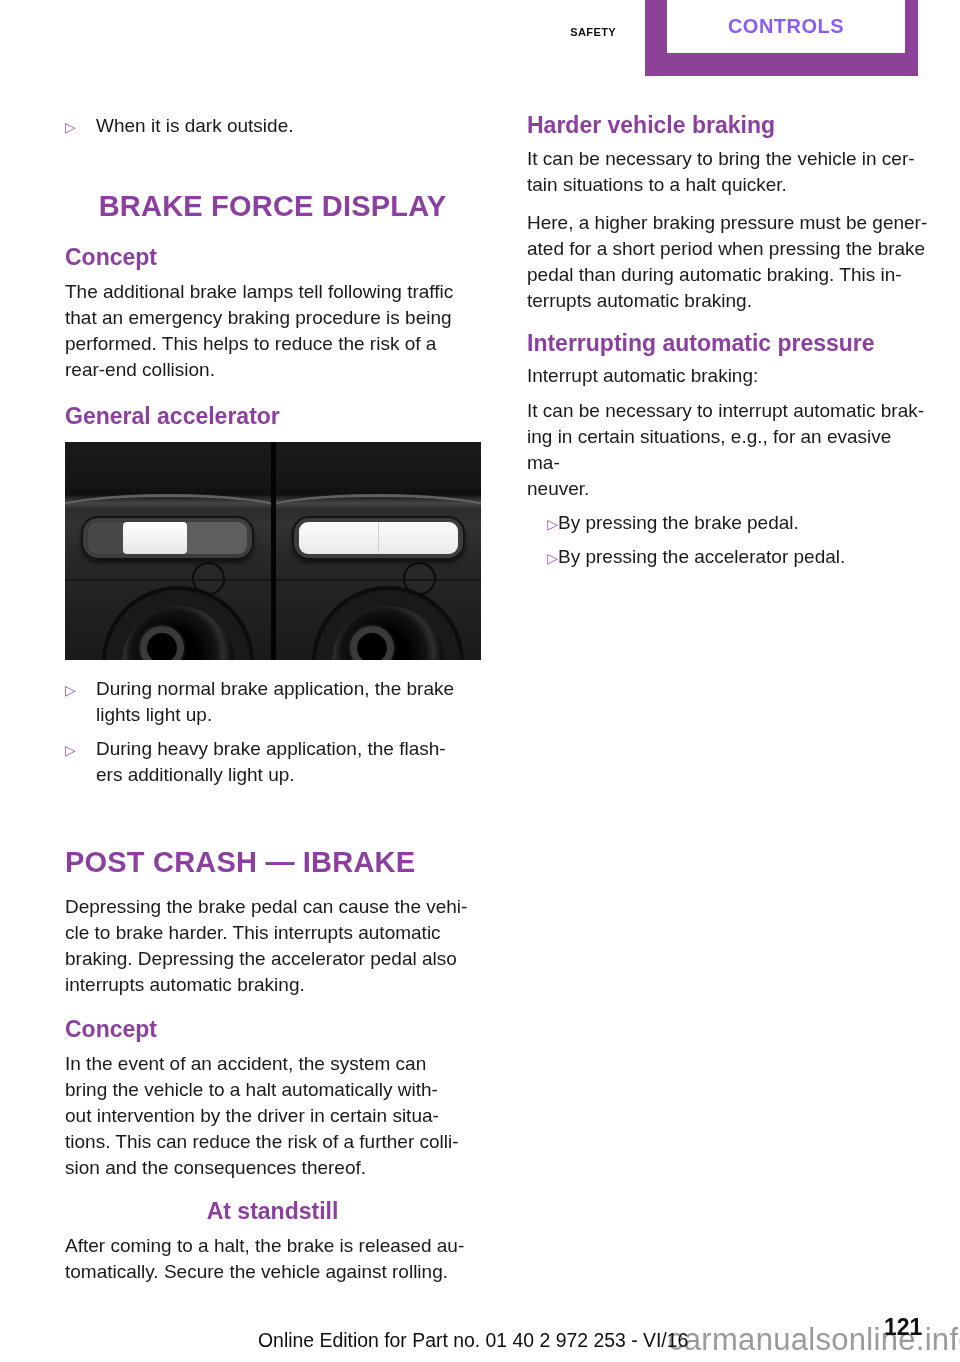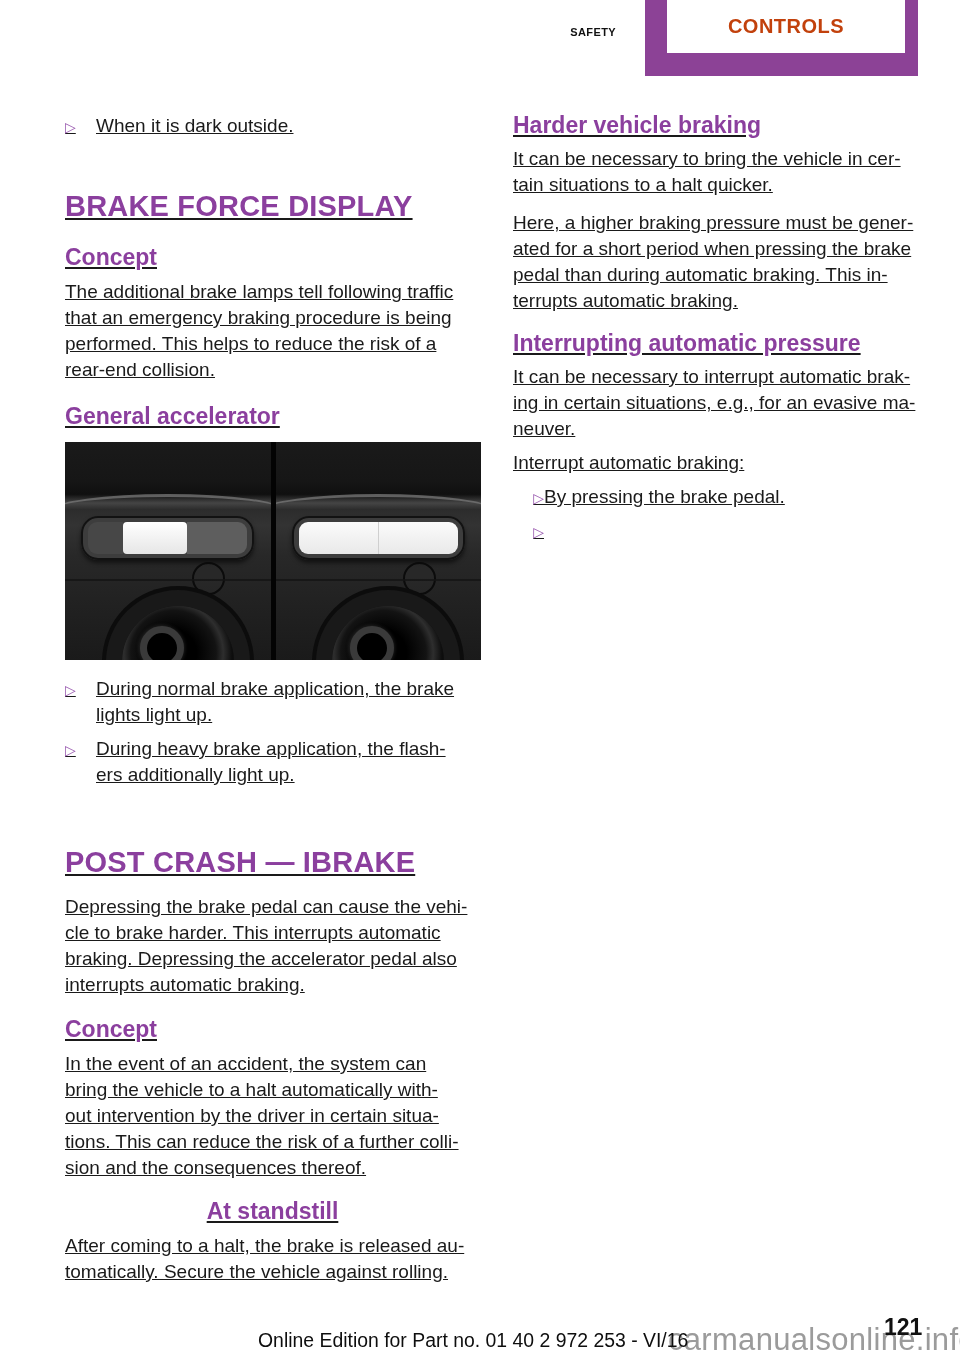--- a/index.html
+++ b/index.html
@@ -16,46 +16,46 @@
     position:absolute; top:26px; left:0; width:616px;
     text-align:right; font-weight:bold; font-size:11px; letter-spacing:.4px; color:#111;
   }
   .controls-tab {
     position:absolute; top:0; left:645px; width:273px; height:76px;
     background:#8c4296;
   }
   .controls-tab .tab-inner {
     position:absolute; top:0; left:22px; width:238px; height:53px; background:#fff;
     display:flex; align-items:center; justify-content:center;
-    font-weight:bold; font-size:20px; letter-spacing:.5px; color:#c2410c;
-  }
-
-  
-  .columns { position:absolute; top:113px; left:65px; width:863px; display:flex; gap:33px;text-decoration:underline; }
+    font-weight:bold; font-size:20px; letter-spacing:.5px; color:#8b5cf6;
+  }
+
+  
+  .columns { position:absolute; top:113px; left:65px; width:863px; display:flex; gap:47px; }
   .col { width:415px; }
 
   p.body, .bullet-text {
     font-size:19px; line-height:26px; white-space:pre-line; color:#1a1a1a;
   }
   h1.doc-h1 {
     font-size:29px; line-height:34px; font-weight:bold; color:#8b3f9e; letter-spacing:.2px;
   }
   h2.doc-h2 {
     font-size:23px; line-height:24px; font-weight:bold; color:#8b3f9e;
   }
 
   .bullet-row { display:flex; align-items:flex-start; }
   .tri-icon {
     flex:none; width:31px; padding-top:2px;
     color:#9a5bb0; font-size:14px; line-height:24px;
   }
   .tri-icon::before { content:"▷"; }
 
   
-  .h1-bfd        { margin-top:50px; }
+  .h1-bfd        { margin-top:50px;text-align:center; }
   .h2-concept1   { margin-top:22px; }
   .p-concept1    { margin-top:10px; }
   .h2-general    { margin-top:21px; }
   .figure        { margin-top:14px; }
   .figure-bullets{ margin-top:16px; display:flex; flex-direction:column; gap:8px; }
   .h1-postcrash  { margin-top:57px; }
   .p-postcrash   { margin-top:15px; }
   .h2-concept2   { margin-top:19px; }
   .p-concept2    { margin-top:10px; }
   .h2-standstill { margin-top:18px;text-align:center; }
@@ -234,32 +234,33 @@
 
       <h2 class="doc-h2">Harder vehicle braking</h2>
       <p class="body p-harder1">It can be necessary to bring the vehicle in cer-
 tain situations to a halt quicker.</p>
       <p class="body p-harder2">Here, a higher braking pressure must be gener-
 ated for a short period when pressing the brake
 pedal than during automatic braking. This in-
 terrupts automatic braking.</p>
 
       <h2 class="doc-h2 h2-interrupt">Interrupting automatic pressure</h2>
+      <p class="body p-interrupt2">Interrupt automatic braking:</p>
       <p class="body p-interrupt1">It can be necessary to interrupt automatic brak-
 ing in certain situations, e.g., for an evasive ma-
 neuver.</p>
-      <p class="body p-interrupt2">Interrupt automatic braking:</p>
 
       <div class="interrupt-bullets">
         <div class="bullet-row">
           <span class="tri-icon"></span>
           <span class="bullet-text">By pressing the brake pedal.</span>
         </div>
         <div class="bullet-row">
           <span class="tri-icon"></span>
+          <span class="bullet-text">By pressing the accelerator pedal.</span>
         </div>
       </div>
 
     </div>
   </div>
 
   <div class="page-number">121</div>
   <div class="edition-line">Online Edition for Part no. 01 40 2 972 253 - VI/16</div>
   <div class="watermark">carmanualsonline.info</div>
 

